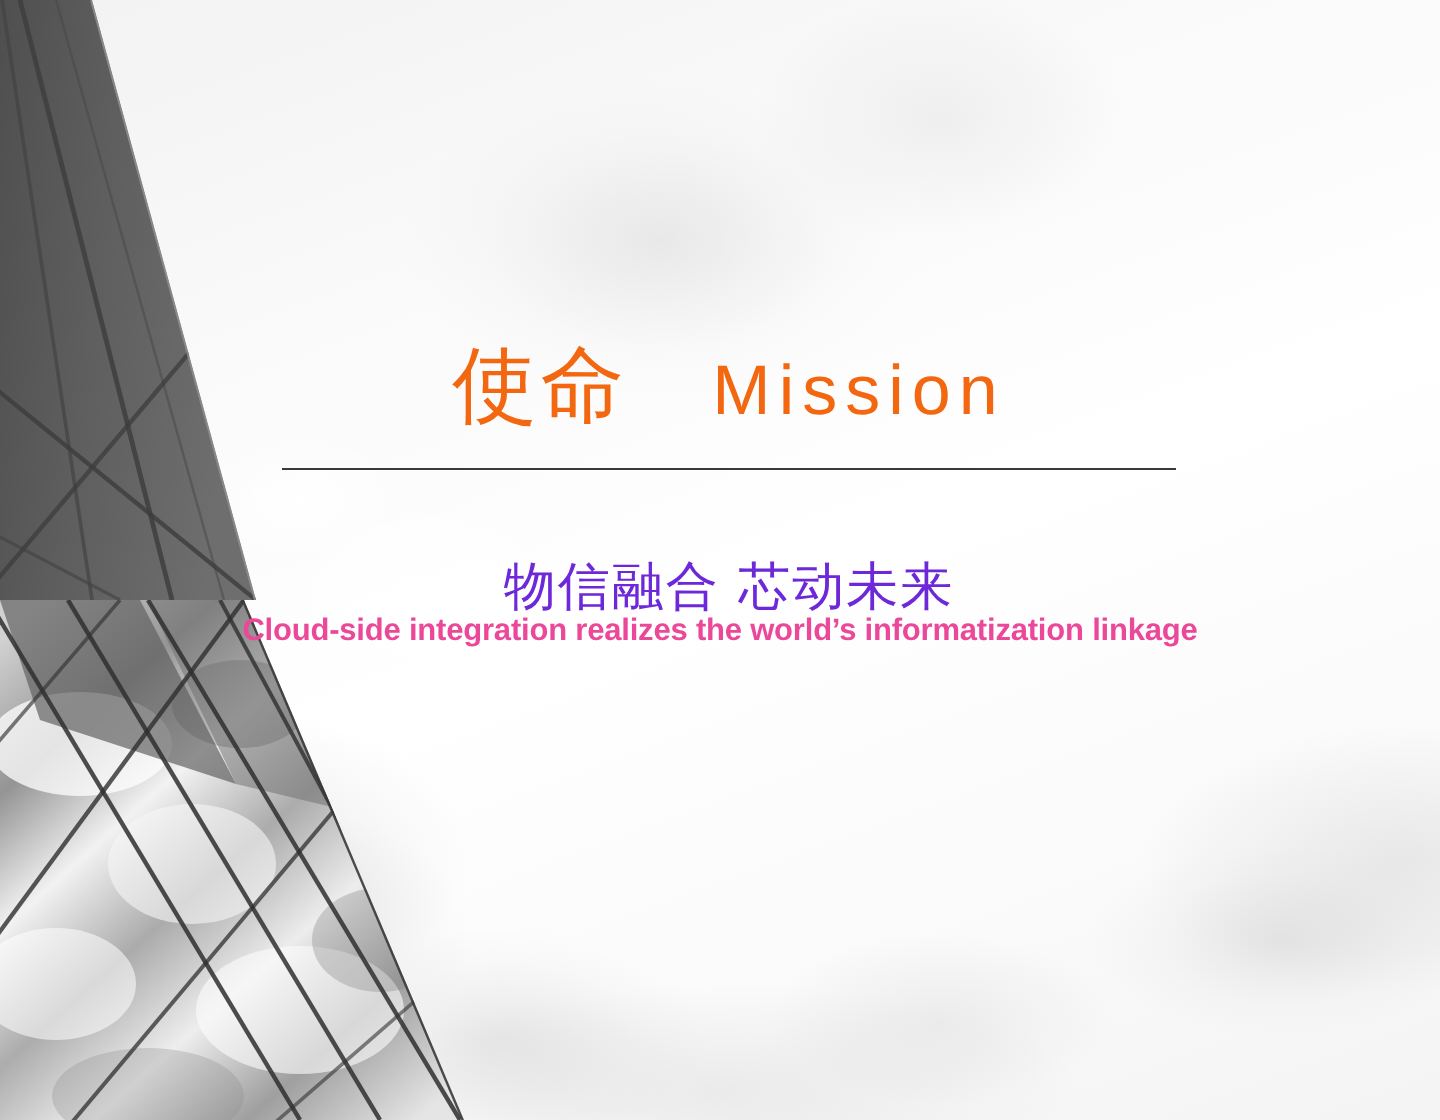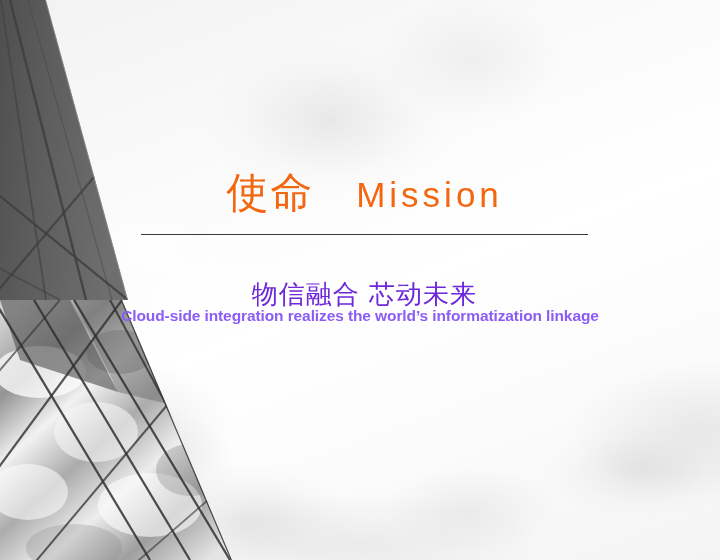--- a/index.html
+++ b/index.html
@@ -125,21 +125,21 @@
     left: 60px;
     top: 303px;
     width: 600px;
     text-align: center;
   }
 
   .tagline-line {
     font-family: "Liberation Sans", "DejaVu Sans", sans-serif;
     font-size: 15.5px;
     font-weight: 600;
-    color: #8b5cf6;
+    color: #ec4899;
     letter-spacing: -0.1px;
     line-height: 25px;
     white-space: nowrap;
   }
 </style>
 </head>
 <body>
 
 <div class="banner">
 

